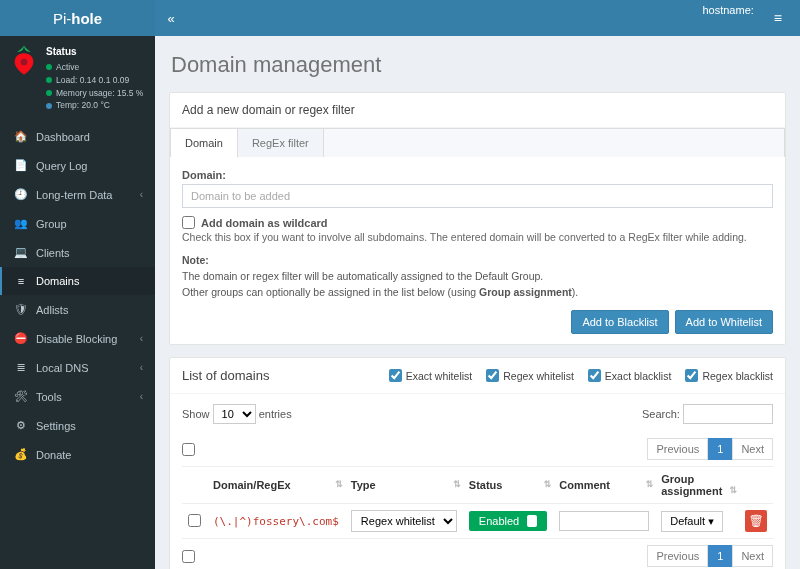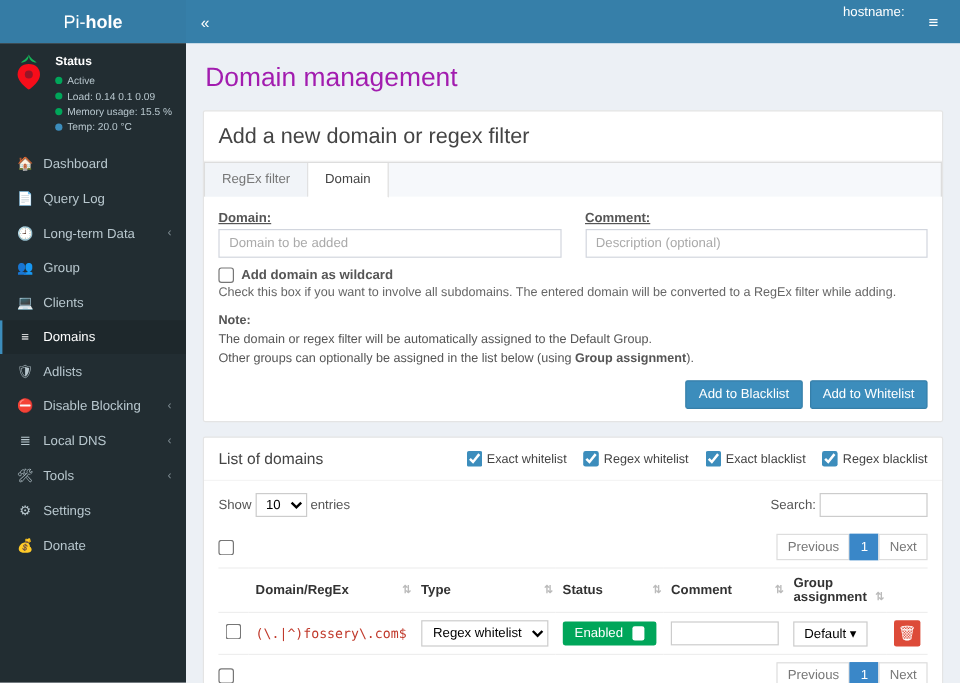--- a/index.html
+++ b/index.html
@@ -19,30 +19,30 @@
 .status-row { display: flex; align-items: center; gap: 4px; }
 .dot { width: 6px; height: 6px; border-radius: 50%; display: inline-block; }
 .dot-green { background: #00a65a; }
 .dot-blue { background: #3c8dbc; }
 .nav { list-style: none; }
 .nav li { display: flex; align-items: center; padding: 8px 12px; font-size: 11px; cursor: pointer; color: #b8c7ce; position: relative; }
 .nav li .nico { width: 18px; display: inline-flex; justify-content: center; margin-right: 6px; font-size: 11px; }
 .nav li.active { background: #1e282c; color: #fff; border-left: 2px solid #3c8dbc; padding-left: 10px; }
 .nav li .caret { margin-left: auto; font-size: 10px; opacity: .6; }
 .content { flex: 1; padding: 10px 14px; overflow: auto; }
-h1.page-title { font-size: 22px; font-weight: 500; color: #a21caf; margin: 6px 0 14px 2px; }
+h1.page-title { font-size: 22px; font-weight: 500; color: #737373; margin: 6px 0 14px 2px; }
 .box { background: #fff; border: 1px solid #e4e4e4; border-radius: 2px; margin-bottom: 12px; }
-.box-header { padding: 10px 12px; border-bottom: 1px solid #f4f4f4; font-size: 18px; color: #444; }
+.box-header { padding: 10px 12px; border-bottom: 1px solid #f4f4f4; font-size: 12px; color: #444; }
 .box-body { padding: 10px 12px; font-size: 11px; color: #555; }
 .tabs { display: flex; border: 1px solid #ddd; border-bottom: none; background: #f6f8fb; margin: -10px -12px 12px -12px; }
 .tab { padding: 8px 14px; font-size: 11px; cursor: pointer; border-right: 1px solid #ddd; background: #f1f4f8; color: #777; }
 .tab.active { background: #fff; color: #444; border-bottom: 1px solid #fff; margin-bottom: -1px; }
 .form-row { display: flex; gap: 20px; margin-bottom: 8px; }
 .form-col { flex: 1; }
-.lbl { font-weight: 700; font-size: 11px; margin-bottom: 3px; display: block; text-decoration: underline; }
+.lbl { font-weight: 700; font-size: 11px; margin-bottom: 3px; display: block; }
 .inp { width: 100%; padding: 5px 8px; border: 1px solid #d2d6de; font-size: 11px; color: #555; background: #fff; }
 .inp::placeholder { color: #aaa; }
 .chk-row { display: flex; align-items: center; gap: 6px; margin: 8px 0 2px; }
 .chk-row input { margin: 0; }
 .chk-row label { font-weight: 700; font-size: 11px; }
 .help { font-size: 10.5px; color: #666; margin-bottom: 10px; }
 .note { font-size: 10.5px; color: #555; line-height: 1.5; margin-bottom: 10px; }
 .note b { font-weight: 700; }
 .btns { display: flex; gap: 6px; justify-content: flex-end; }
 .btn { background: #3c8dbc; color: #fff; border: 1px solid #367fa9; padding: 5px 10px; font-size: 11px; cursor: pointer; border-radius: 2px; }
@@ -179,31 +179,27 @@
       </ul>
   </aside>
 
   <main class="content">
     <h1 class="page-title">Domain management</h1>
 
     <div class="box">
       <div class="box-header">Add a new domain or regex filter</div>
       <div class="box-body">
         <div class="tabs">
+          <div class="tab active">Domain</div>
           <div class="tab">RegEx filter</div>
-          <div class="tab active">Domain</div>
         </div>
         <div class="form-row">
           <div class="form-col">
             <label class="lbl">Domain:</label>
             <input class="inp" placeholder="Domain to be added" style="">
-          </div>
-          <div class="form-col">
-            <label class="lbl">Comment:</label>
-            <input class="inp" placeholder="Description (optional)" style="">
           </div>
         </div>
         <div class="chk-row">
           <input type="checkbox" style="">
           <label>Add domain as wildcard</label>
         </div>
         <div class="help">Check this box if you want to involve all subdomains. The entered domain will be converted to a RegEx filter while adding.</div>
         <div class="note">
           <b>Note:</b><br>
           <span>The domain or regex filter will be automatically assigned to the Default Group.</span><br>

